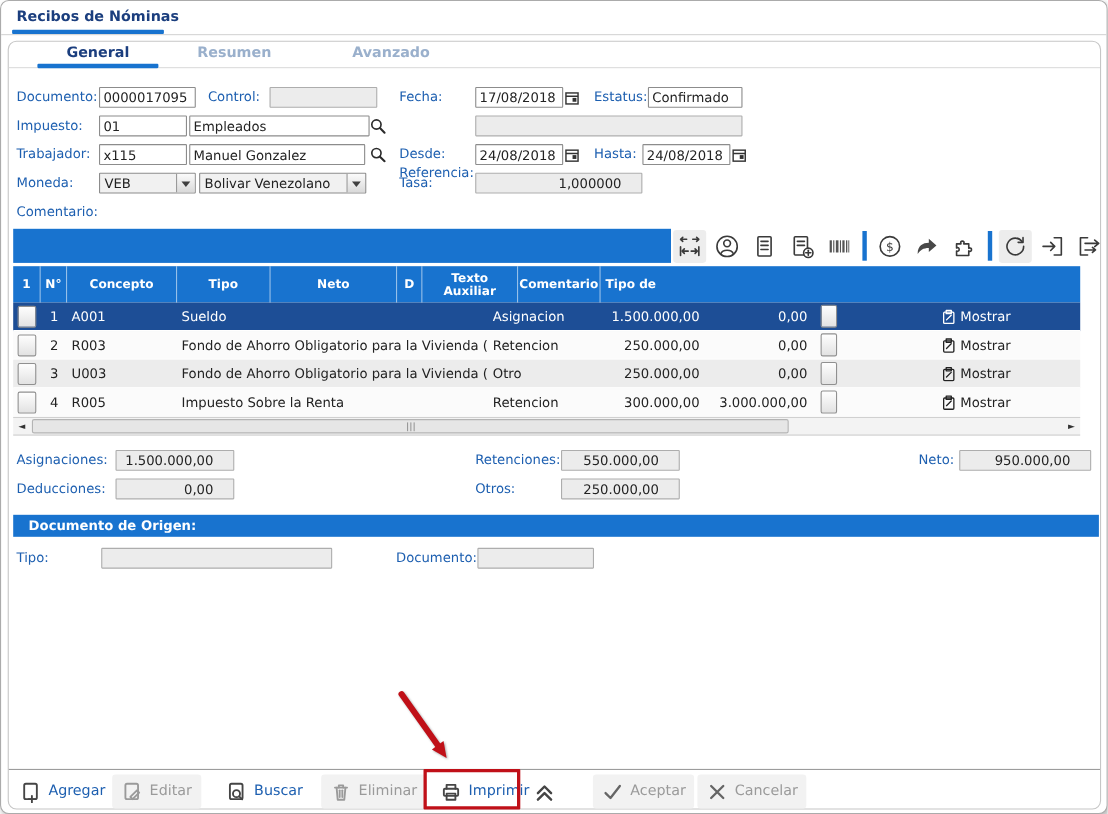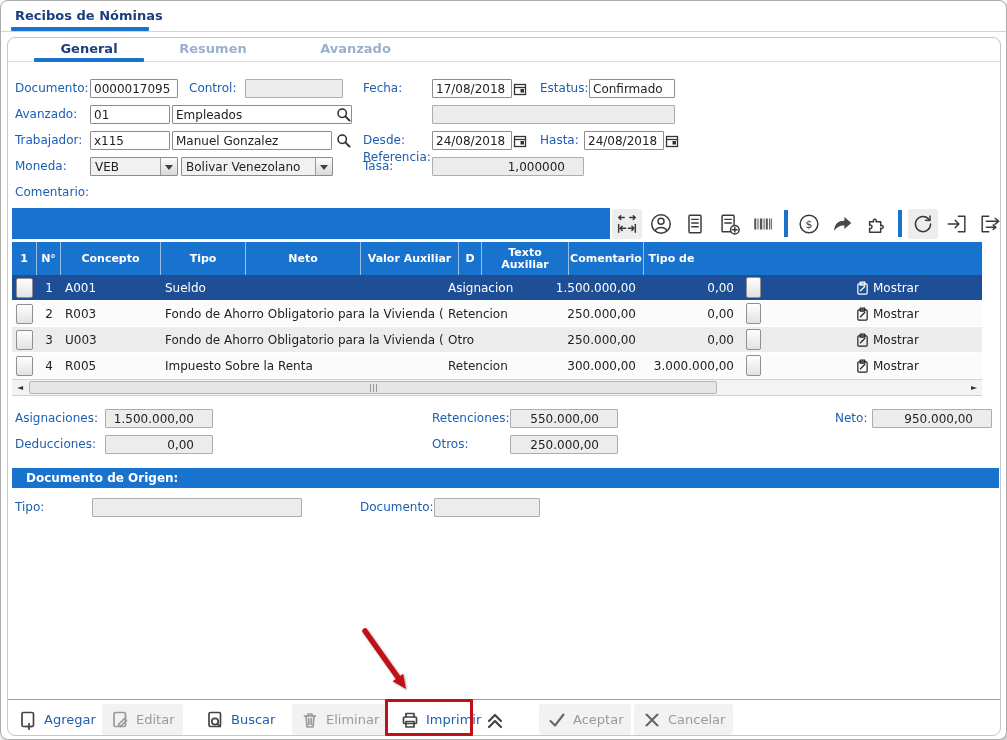--- a/index.html
+++ b/index.html
@@ -96,23 +96,23 @@
     <div class="flabel" style="left:355px;top:41px;">Fecha:</div>
     <div class="fld" style="left:424px;top:41px;width:80px;">17/08/2018</div>
     <span class="icon-abs" style="left:505px;top:44px;"><svg width="14" height="14" viewBox="0 0 14 14">
           <rect x="1.5" y="2.5" width="11" height="10" fill="#fff" stroke="#333" stroke-width="1.3"></rect>
           <line x1="1.5" y1="5.5" x2="12.5" y2="5.5" stroke="#333" stroke-width="1.3"></line>
           <rect x="7.5" y="7" width="3.5" height="3.5" fill="#333"></rect>
         </svg></span>
     <div class="flabel" style="left:532px;top:41px;">Estatus:</div>
     <div class="fld" style="left:581px;top:41px;width:86px;">Confirmado</div>
 
-    <div class="flabel" style="left:7px;top:67px;">Avanzado:</div>
+    <div class="flabel" style="left:7px;top:67px;">Impuesto:</div>
     <div class="fld" style="left:82px;top:67px;width:80px;">01</div>
-    <div class="fld" style="left:164px;top:67px;width:180px;">Empleados</div>
+    <div class="fld" style="left:164px;top:67px;width:164px;">Empleados</div>
     <span class="icon-abs" style="left:328px;top:69px;"><svg width="15" height="15" viewBox="0 0 15 15">
           <circle cx="6.2" cy="6.2" r="4.2" fill="none" stroke="#2b2b2b" stroke-width="1.5"></circle>
           <line x1="9.4" y1="9.4" x2="13.6" y2="13.6" stroke="#2b2b2b" stroke-width="1.9" stroke-linecap="round"></line>
         </svg></span>
     <div class="flabel" style="left:355px;top:67px;margin-top:43px;">Referencia:</div>
     <div class="fld ro" style="left:424px;top:67px;width:243px;"></div>
 
     <div class="flabel" style="left:7px;top:93px;">Trabajador:</div>
     <div class="fld" style="left:82px;top:93px;width:80px;">x115</div>
     <div class="fld" style="left:164px;top:93px;width:160px;">Manuel Gonzalez</div>
@@ -232,21 +232,20 @@
         </span>
     </div>
 
     <div class="grid">
       <div class="ghead">
         <div class="gh w-sel">1</div>
         <div class="gh w-num">N°</div>
         <div class="gh w-con">Concepto</div>
         <div class="gh w-tip">Tipo</div>
         <div class="gh w-net">Neto</div>
-        <div class="gh w-val">Valor Auxiliar</div>
         <div class="gh w-d">D</div>
         <div class="gh w-tex">Texto Auxiliar</div>
         <div class="gh w-com">Comentario</div>
         <div class="gh w-tde">Tipo de</div>
       </div>
 
       <div class="grow sel">
         <div class="gc c w-sel">
             <span class="selbtn"></span>
           </div>

